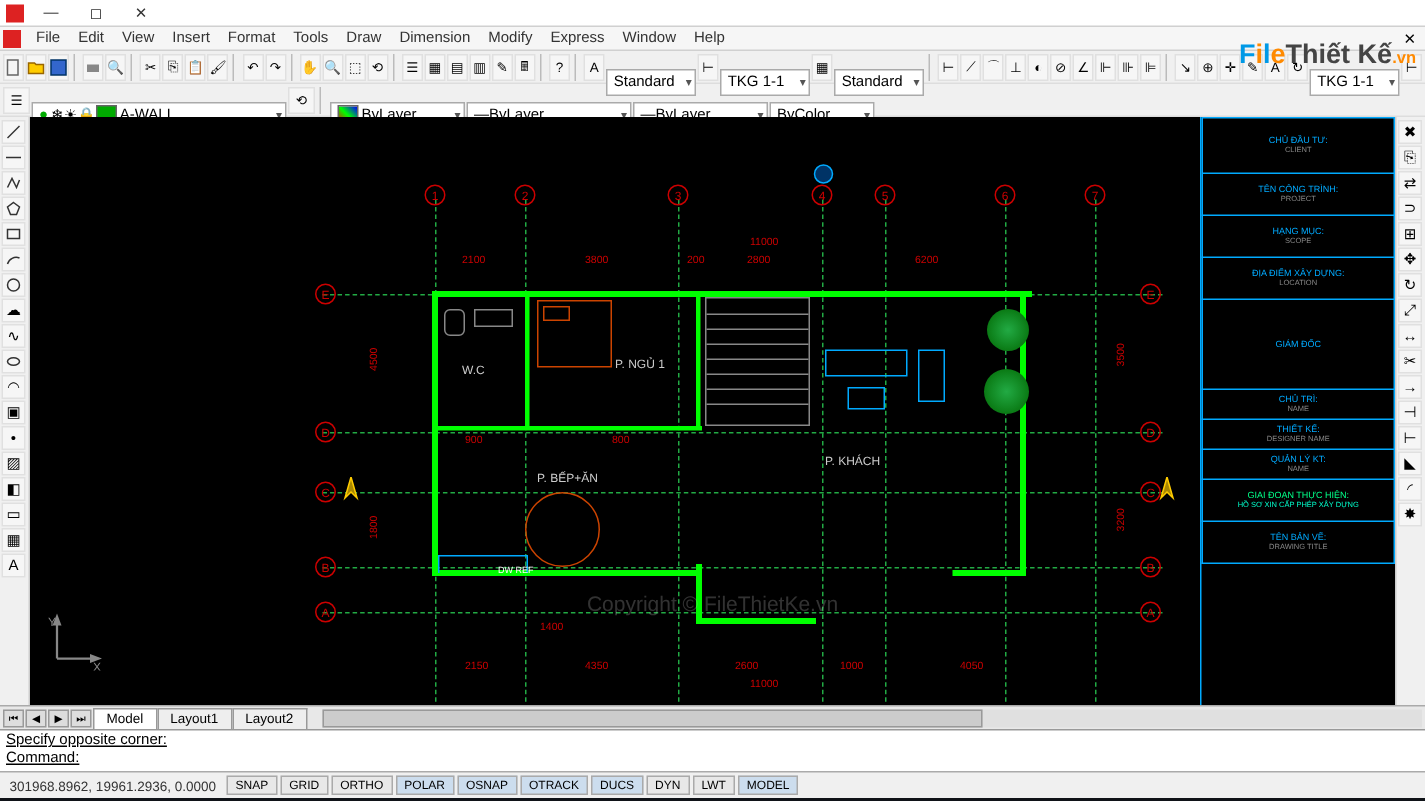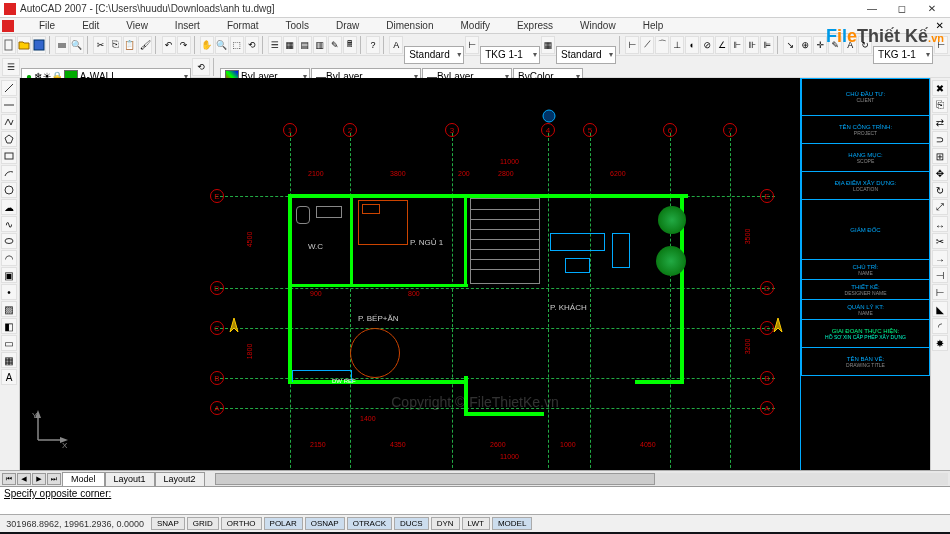--- a/index.html
+++ b/index.html
@@ -8,21 +8,21 @@
 
 .titlebar { height: 18px; background: #fff; display: flex; align-items: center; padding: 0 4px; border-bottom: 1px solid #d0d0d0; }
 .titlebar .app-icon { width: 12px; height: 12px; background: #d22; margin-right: 4px; }
 .titlebar .title { flex: 1; font-size: 10px; color: #333; }
 .titlebar .winbtns { display: flex; gap: 2px; }
 .titlebar .winbtn { width: 28px; height: 16px; display: flex; align-items: center; justify-content: center; font-size: 10px; color: #333; cursor: pointer; }
 
 
 .menubar { height: 16px; background: #f6f6f6; display: flex; align-items: center; padding: 0 2px; border-bottom: 1px solid #d0d0d0; }
 .menubar .m-icon { width: 12px; height: 12px; background: #d22; margin-right: 4px; }
-.menubar .m-item { padding: 0 6px; font-size: 10px; color: #333; cursor: pointer; margin-left: 15px; }
+.menubar .m-item { padding: 0 6px; font-size: 10px; color: #333; cursor: pointer; }
 .menubar .m-close { margin-left: auto; padding: 0 4px; font-size: 10px; cursor: pointer; }
 
 
 .toolbars { background: #f0f0f0; }
 .tb-row { height: 22px; display: flex; align-items: center; padding: 1px 2px; gap: 1px; border-bottom: 1px solid #ddd; }
 .tb-btn { width: 18px; height: 18px; display: flex; align-items: center; justify-content: center; background: #f6f6f6; border: 1px solid #e0e0e0; cursor: pointer; font-size: 9px; }
 .tb-btn svg { width: 12px; height: 12px; }
 .tb-sep { width: 4px; height: 18px; border-left: 1px solid #bbb; margin: 0 2px; }
 .tb-dropdown { height: 18px; border: 1px solid #aaa; background: #fff; font-size: 10px; padding: 0 14px 0 4px; position: relative; display: flex; align-items: center; min-width: 60px; margin-top: 20px; }
 .tb-dropdown::after { content: "▾"; position: absolute; right: 2px; font-size: 8px; color: #555; }
@@ -87,21 +87,20 @@
 
 .taskbar { height: 24px; background: #101318; display: flex; align-items: center; color: #fff; }
 .start { width: 32px; height: 100%; display: flex; align-items: center; justify-content: center; cursor: pointer; }
 .task-icon { width: 28px; height: 100%; display: flex; align-items: center; justify-content: center; cursor: pointer; }
 </style>
 </head>
 <body>
 
 <div class="titlebar">
   <div class="app-icon"></div>
-  <div class="title">AutoCAD 2007 - [C:\Users\huudu\Downloads\anh tu.dwg]</div>
   <div class="winbtns">
     <div class="winbtn">—</div>
     <div class="winbtn">◻</div>
     <div class="winbtn close">✕</div>
   </div>
 </div>
 
 <div class="menubar">
   <div class="m-icon"></div>
   <span class="m-item">File</span>
@@ -463,20 +462,21 @@
   <div class="tab active">Model</div>
   <div class="tab">Layout1</div>
   <div class="tab">Layout2</div>
   <div class="scrollbar-h">
       <div class="thumb"></div>
     </div>
 </div>
 
 <div class="cmd">
   <div class="cmd-line">Specify opposite corner:</div>
+  <div class="cmd-line">Command:</div>
 </div>
 
 <div class="status">
   <div class="coords">301968.8962, 19961.2936, 0.0000</div>
   <div class="s-btn">SNAP</div>
   <div class="s-btn">GRID</div>
   <div class="s-btn">ORTHO</div>
   <div class="s-btn on">POLAR</div>
   <div class="s-btn on">OSNAP</div>
   <div class="s-btn on">OTRACK</div>

